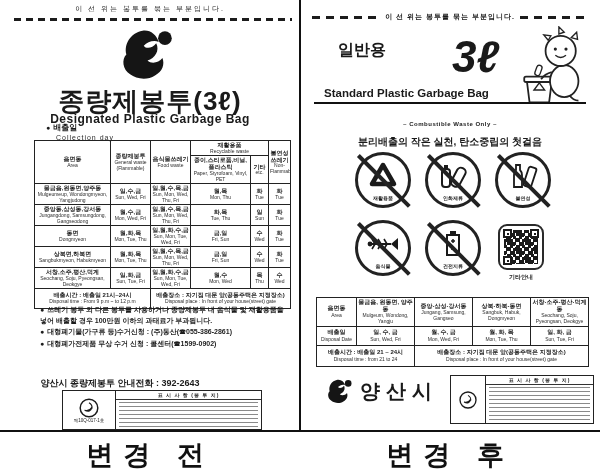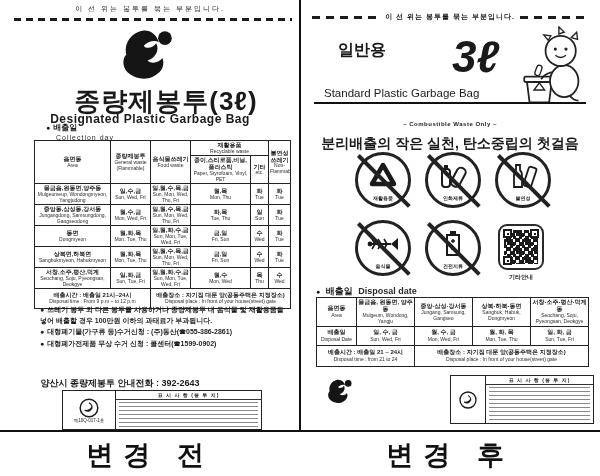--- a/index.html
+++ b/index.html
@@ -17,21 +17,21 @@
   .abs{position:absolute;}
   .ctr{text-align:center;}
   .ko{font-weight:bold;}
   .en{font-weight:normal;color:#2b2b2b;}
   .dashes{height:3px;background:repeating-linear-gradient(90deg,#1c1c1c 0 7px,transparent 7px 12px);}
 
   
   .tie{left:0;top:4px;width:300px;font-size:7px;letter-spacing:2px;color:#222;}
   .dash1{left:14px;top:18px;width:278px;}
   .logo-big{left:117px;top:27px;width:66px;height:56px;}
-  .t1{left:0;top:84px;width:300px;font-size:26px;font-weight:900;letter-spacing:1px;padding-left:16px;}
+  .t1{left:0;top:84px;width:300px;font-size:26px;font-weight:900;letter-spacing:1px;}
   .t1en{left:0;top:112px;width:300px;font-size:12px;font-weight:800;letter-spacing:.5px;}
   .coll{left:46px;top:123px;font-size:8px;font-weight:bold;line-height:1.2;}
   .coll .en{font-size:7px;font-weight:normal;margin-left:10px;letter-spacing:1px;}
   .bullet::before{content:"\25CF";font-size:7px;margin-right:3px;}
 
   table.sched{position:absolute;left:34px;top:140px;width:256px;border-collapse:collapse;table-layout:fixed;}
   table.sched th,table.sched td{border:1px solid #222;padding:1px 1px;vertical-align:middle;text-align:center;overflow:hidden;}
   table.sched .ko{display:block;font-size:6px;line-height:1.15;}
   table.sched .en{display:block;font-size:5px;line-height:1.1;}
   tr.hrow1{height:12px;} tr.hrow2{height:24px;} tr.drow{height:21px;} tr.frow{height:20px;}
@@ -48,26 +48,26 @@
   .mb-head{height:8px;border-bottom:1px solid #333;font-size:5px;line-height:8px;text-align:center;letter-spacing:1px;font-weight:bold;}
   .mlines{flex:1;margin:2px 3px;background:repeating-linear-gradient(180deg,#8a8a8a 0 1px,transparent 1px 4px);}
 
   
   .dashline{left:12px;top:12px;width:276px;display:flex;align-items:center;gap:5px;}
   .dashline .seg{flex:1;height:3px;background:repeating-linear-gradient(90deg,#1c1c1c 0 8px,transparent 8px 14px);}
   .dashline .txt{font-size:7px;font-weight:bold;letter-spacing:1px;white-space:nowrap;}
   .use{left:38px;top:40px;font-size:16px;font-weight:900;}
   .type{left:38px;top:60px;font-size:16px;font-weight:900;}
   .size{left:140px;top:32px;font-size:44px;font-weight:900;font-style:italic;margin-left:12px;}
-  .t2en{left:24px;top:87px;font-size:11.5px;font-weight:400;}
+  .t2en{left:24px;top:87px;font-size:11.5px;font-weight:700;}
   .mascot{left:213px;top:26px;width:74px;height:80px;}
   .rule2{left:14px;top:102px;width:272px;height:2px;background:#111;}
   .only{left:0;top:107px;width:300px;font-size:12px;font-weight:900;letter-spacing:1px;}
   .onlyen{left:0;top:121px;width:300px;font-size:6px;font-weight:bold;letter-spacing:.5px;}
-  .slogan{left:0;top:135px;width:300px;font-size:14px;font-weight:800;}
+  .slogan{left:0;top:135px;width:300px;font-size:10px;font-weight:800;}
 
   .noc{position:absolute;width:56px;height:56px;border:3px solid #222;border-radius:50%;box-sizing:border-box;background:#fff;}
   .noc .icon{position:absolute;left:50%;top:42%;transform:translate(-50%,-50%);}
   .noc .lbl{position:absolute;left:0;bottom:4px;width:100%;text-align:center;font-size:5px;font-weight:bold;}
   .noc .slash{position:absolute;left:-10px;top:24px;width:72px;height:3.5px;background:#222;transform:rotate(45deg);}
   .r1{top:152px;} .r2{top:220px;}
   .c1{left:55px;} .c2{left:125px;} .c3{left:195px;}
   .qr{position:absolute;left:198px;top:224px;width:46px;height:46px;border:2.5px solid #2a2a2a;border-radius:9px;box-sizing:border-box;background:#fff;}
   .qrmods{position:absolute;inset:4px;background:
       repeating-conic-gradient(#1a1a1a 0 25%,transparent 0 50%),
@@ -407,24 +407,20 @@
       <div class="slash"></div>
     </div>
     <div class="qr">
       <div class="qrmods"></div>
       <i class="f f1"></i>
       <i class="f f2"></i>
       <i class="f f3"></i>
     </div>
     <div class="abs qrlbl">기타안내</div>
 
-    <div class="abs disp bullet">
-      <span>배출일</span>
-      <span class="en">Disposal date</span>
-    </div>
 
     <table class="sched2">
       <colgroup>
           <col style="width:40px">
           <col style="width:58px">
           <col style="width:58px">
           <col style="width:58px">
           <col style="width:58px">
         </colgroup>
       <tbody>
@@ -484,20 +480,21 @@
               <span class="en">Disposal place : In front of your house(street) gate</span>
             </td>
         </tr>
       </tbody>
     </table>
 
     <svg class="abs logo-sm" viewBox="0 0 100 90">
       <path fill="#151515" d="M38 6 C18 10 8 28 12 44 C4 52 6 68 18 76 C28 84 46 86 58 78 C70 72 74 60 70 50 C64 58 52 60 46 54 C58 50 66 38 60 26 C54 34 44 36 40 30 C46 24 56 20 64 24 C60 12 50 4 38 6 Z"></path>
       <circle fill="#151515" cx="74" cy="18" r="11"></circle>
     </svg>
+    <div class="abs city">양산시</div>
 
     <div class="abs certbox">
       <div class="cb-left">
         <svg width="20" height="20" viewBox="0 0 30 30">
           <circle cx="15" cy="15" r="12" fill="none" stroke="#1a1a1a" stroke-width="2"></circle>
           <path d="M9 18 q6 2 10 -4 q-2 8 -10 4 M15 8 q5 3 4 8" fill="none" stroke="#1a1a1a" stroke-width="1.6"></path>
         </svg>
       </div>
       <div class="cb-right">
         <div class="mb-head">표 시 사 항 (봉 투 지)</div>

